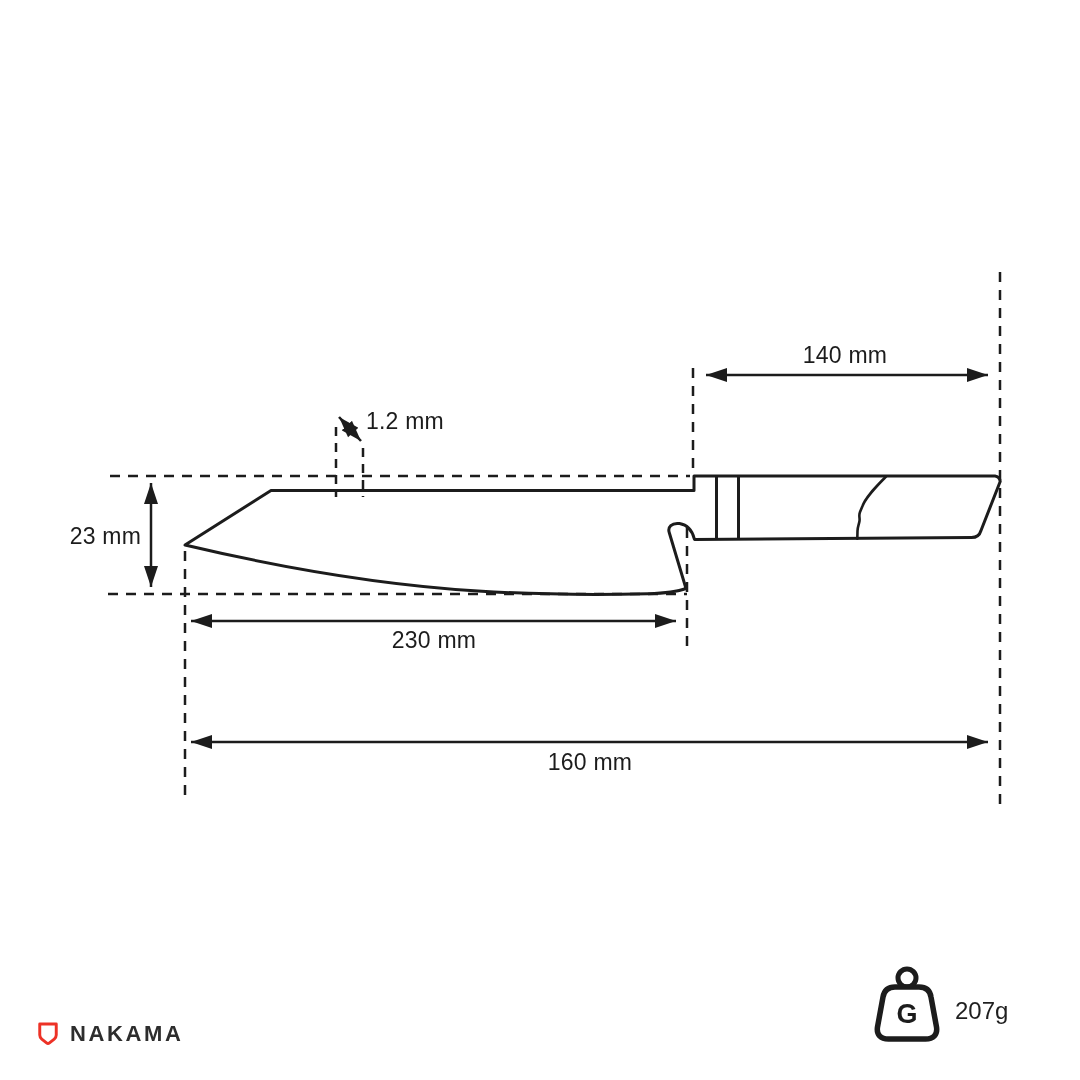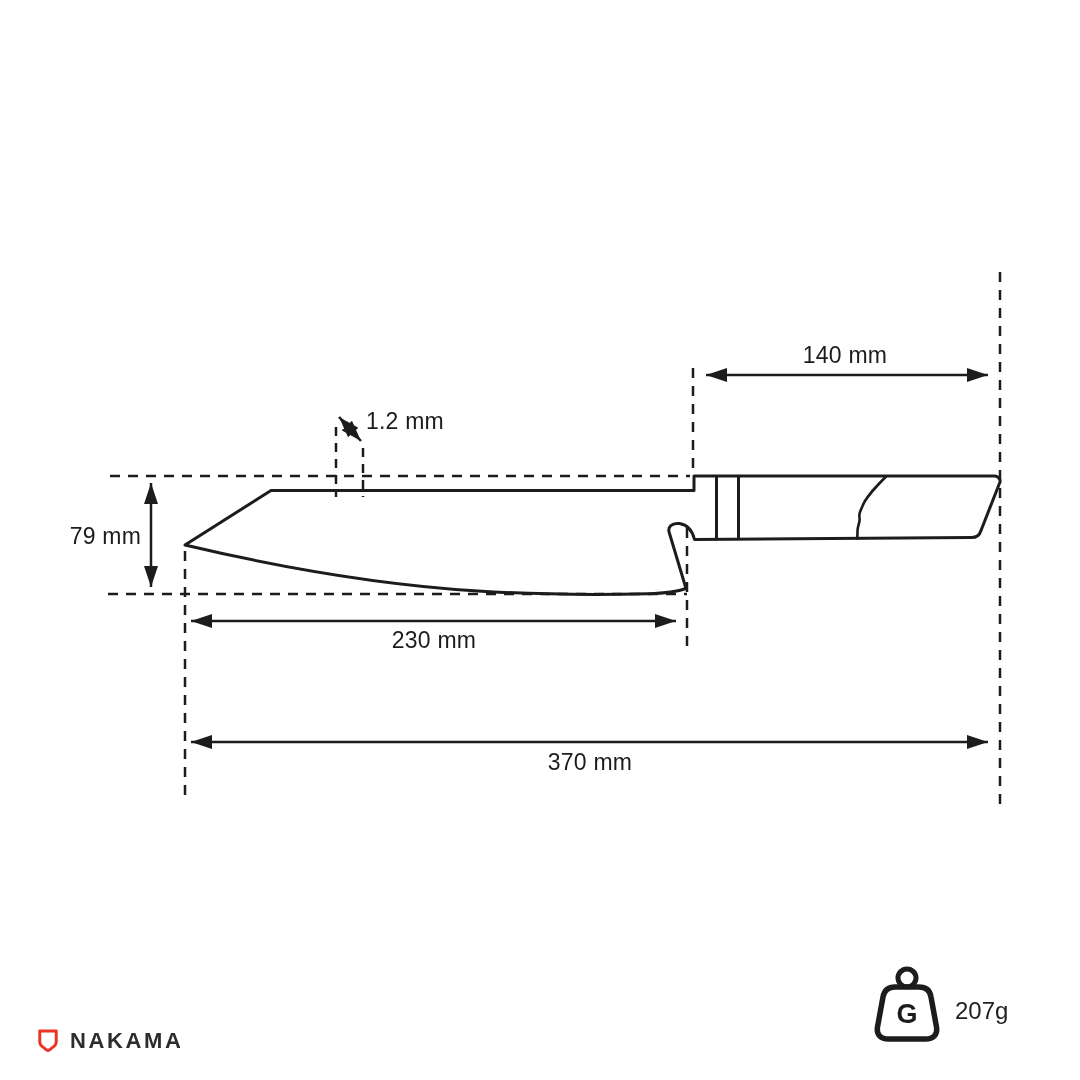--- a/index.html
+++ b/index.html
@@ -13,21 +13,21 @@
   .dim{
     position:absolute;
     font-size:23px;color:#1c1c1c;letter-spacing:.2px;
     white-space:nowrap;line-height:1;
   }
   .dim.center{transform:translate(-50%,-50%);}
   .dim.left-anchor{transform:translate(0,-50%);}
   .dim.right-anchor{transform:translate(-100%,-50%);}
   .logo{
     position:absolute;left:37px;top:1021px;
-    display:flex;align-items:center;gap:11px;margin-top:7px;
+    display:flex;align-items:center;gap:11px;
   }
   .logo .brand{
     font-size:22px;font-weight:700;letter-spacing:2.6px;
     color:#2d2d2d;line-height:1;
   }
   .weight-spec{
     position:absolute;left:872px;top:964px;
     display:flex;align-items:center;gap:13px;
   }
   .weight-spec .weight-value{
@@ -94,23 +94,23 @@
       <line x1="706" y1="375" x2="988" y2="375" marker-start="url(#ah-start)" marker-end="url(#ah-end)"></line>
       <line x1="151" y1="483" x2="151" y2="587" marker-start="url(#ah-start)" marker-end="url(#ah-end)"></line>
       <line x1="339" y1="417" x2="361" y2="441" marker-start="url(#ah-start)" marker-end="url(#ah-end)"></line>
       <line x1="191" y1="621" x2="676" y2="621" marker-start="url(#ah-start)" marker-end="url(#ah-end)"></line>
       <line x1="191" y1="742" x2="988" y2="742" marker-start="url(#ah-start)" marker-end="url(#ah-end)"></line>
     </g>
   </svg>
 
   <div class="dim center" style="left:845px;top:355px;">140 mm</div>
   <div class="dim left-anchor" style="left:366px;top:421px;">1.2 mm</div>
-  <div class="dim right-anchor" style="left:141px;top:536px;">79 mm</div>
+  <div class="dim right-anchor" style="left:141px;top:536px;">23 mm</div>
   <div class="dim center" style="left:434px;top:640px;">230 mm</div>
-  <div class="dim center" style="left:590px;top:762px;">370 mm</div>
+  <div class="dim center" style="left:590px;top:762px;">160 mm</div>
 
   <div class="logo">
     <svg width="22" height="26" viewBox="0 0 24 28">
       <path d="M3,3 H21 V15.2 C21,17 20.2,18.4 18.8,19.5 L13.6,23.7
                C12.6,24.5 11.4,24.5 10.4,23.7 L5.2,19.5
                C3.8,18.4 3,17 3,15.2 Z" fill="none" stroke="#ed3226" stroke-width="3.2" stroke-linejoin="round"></path>
     </svg>
     <span class="brand">NAKAMA</span>
   </div>
 

